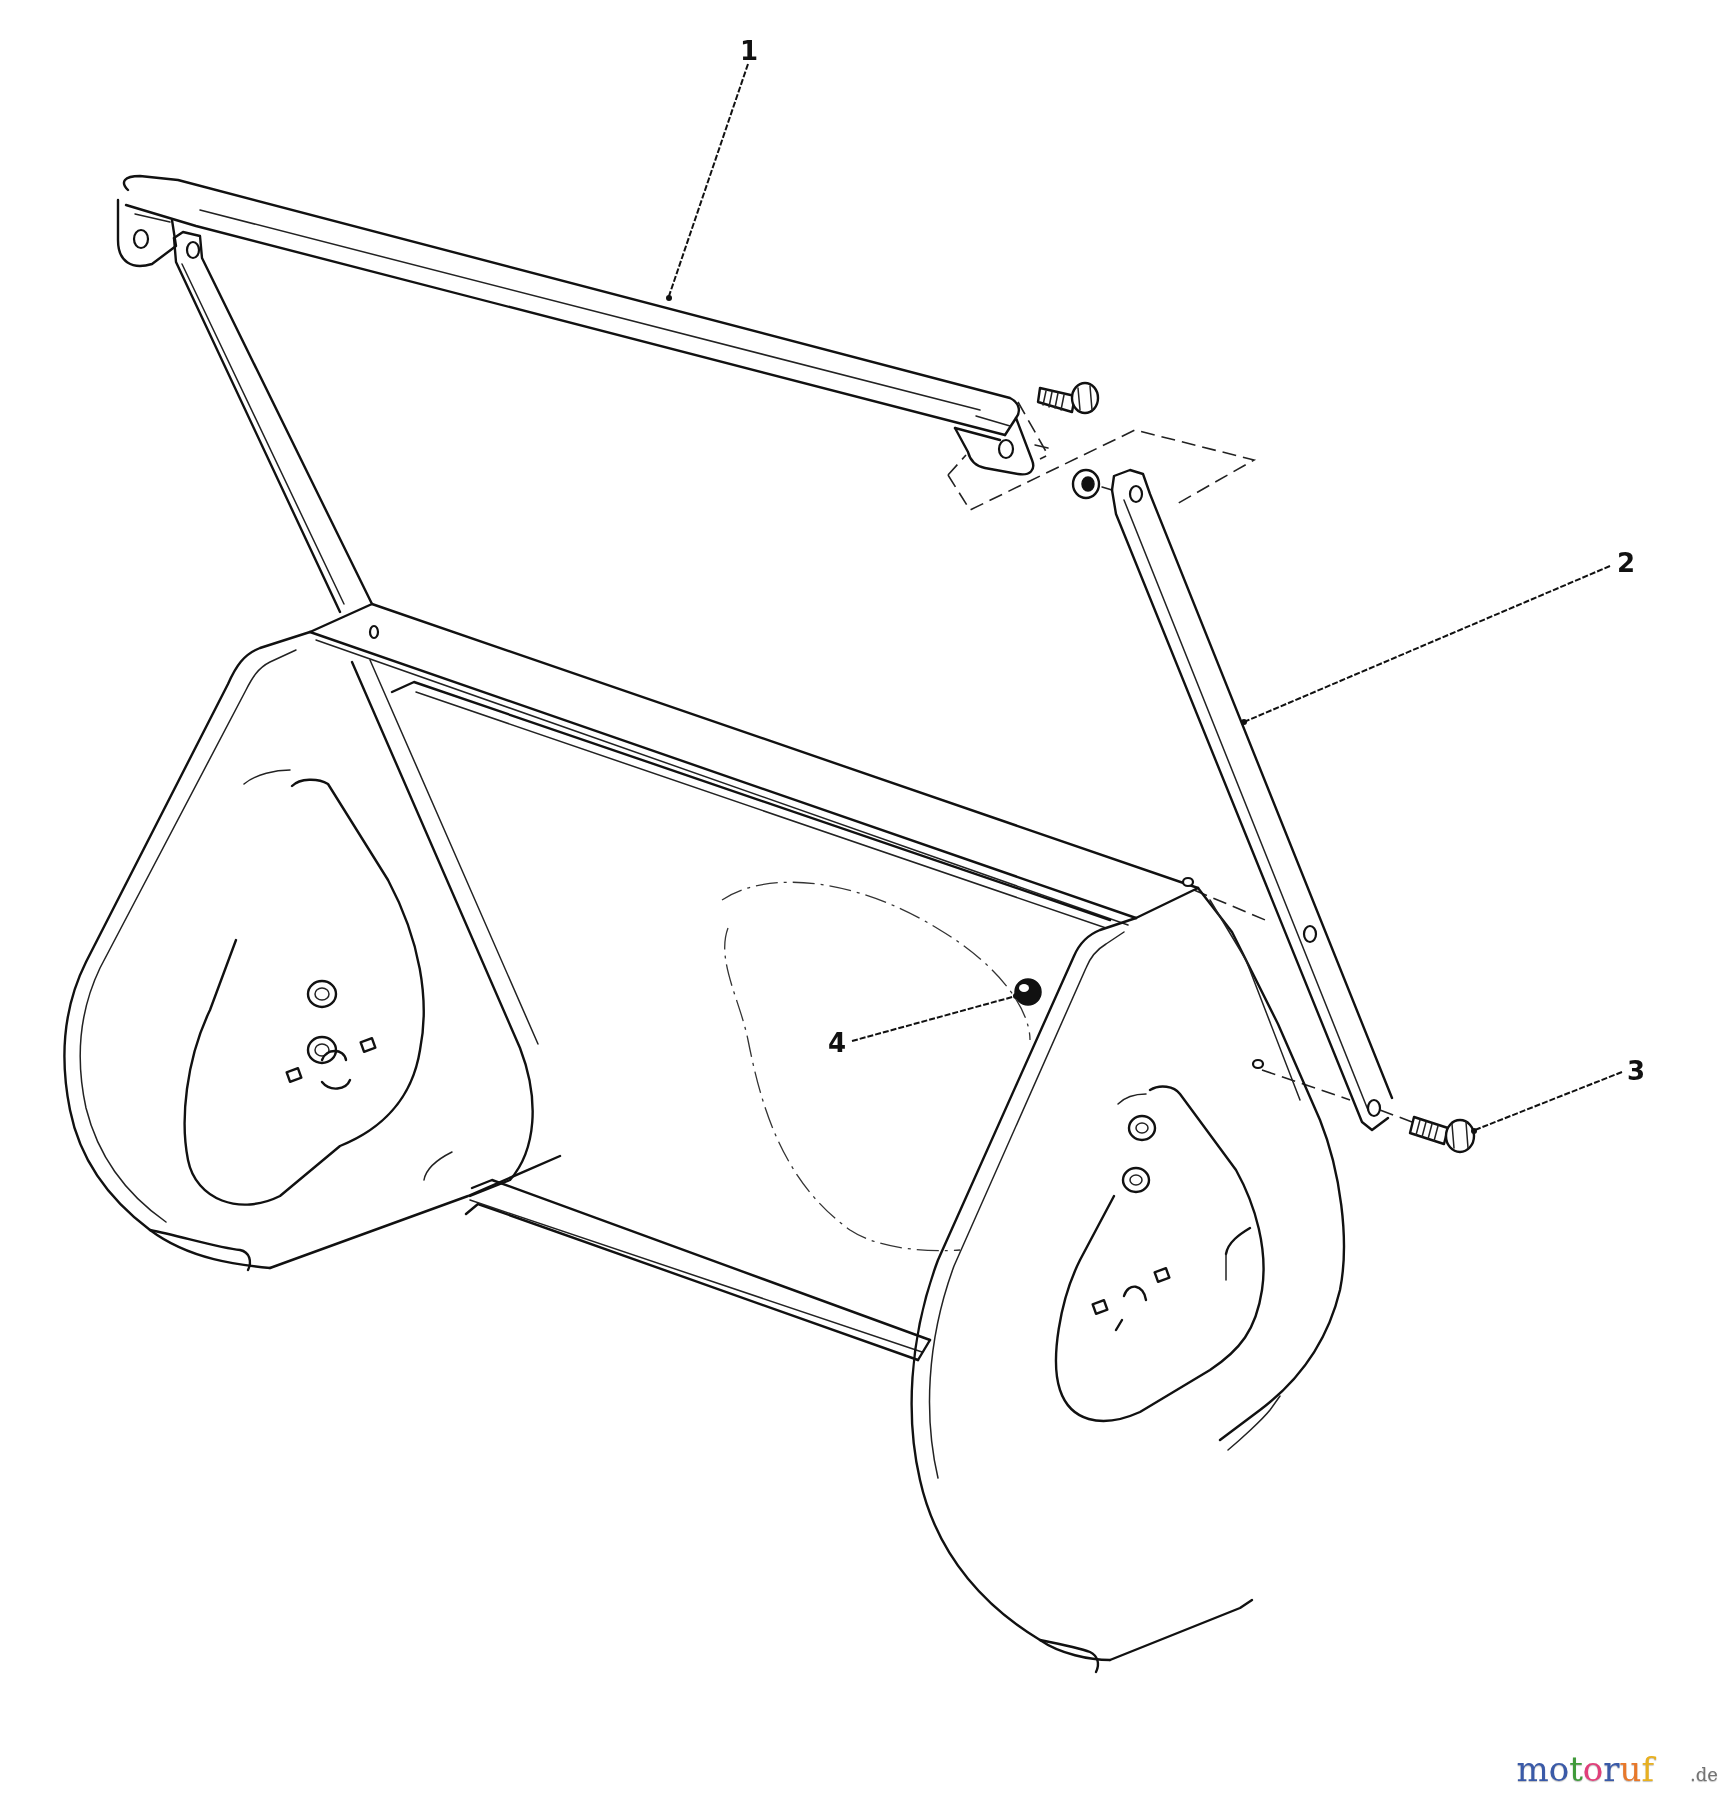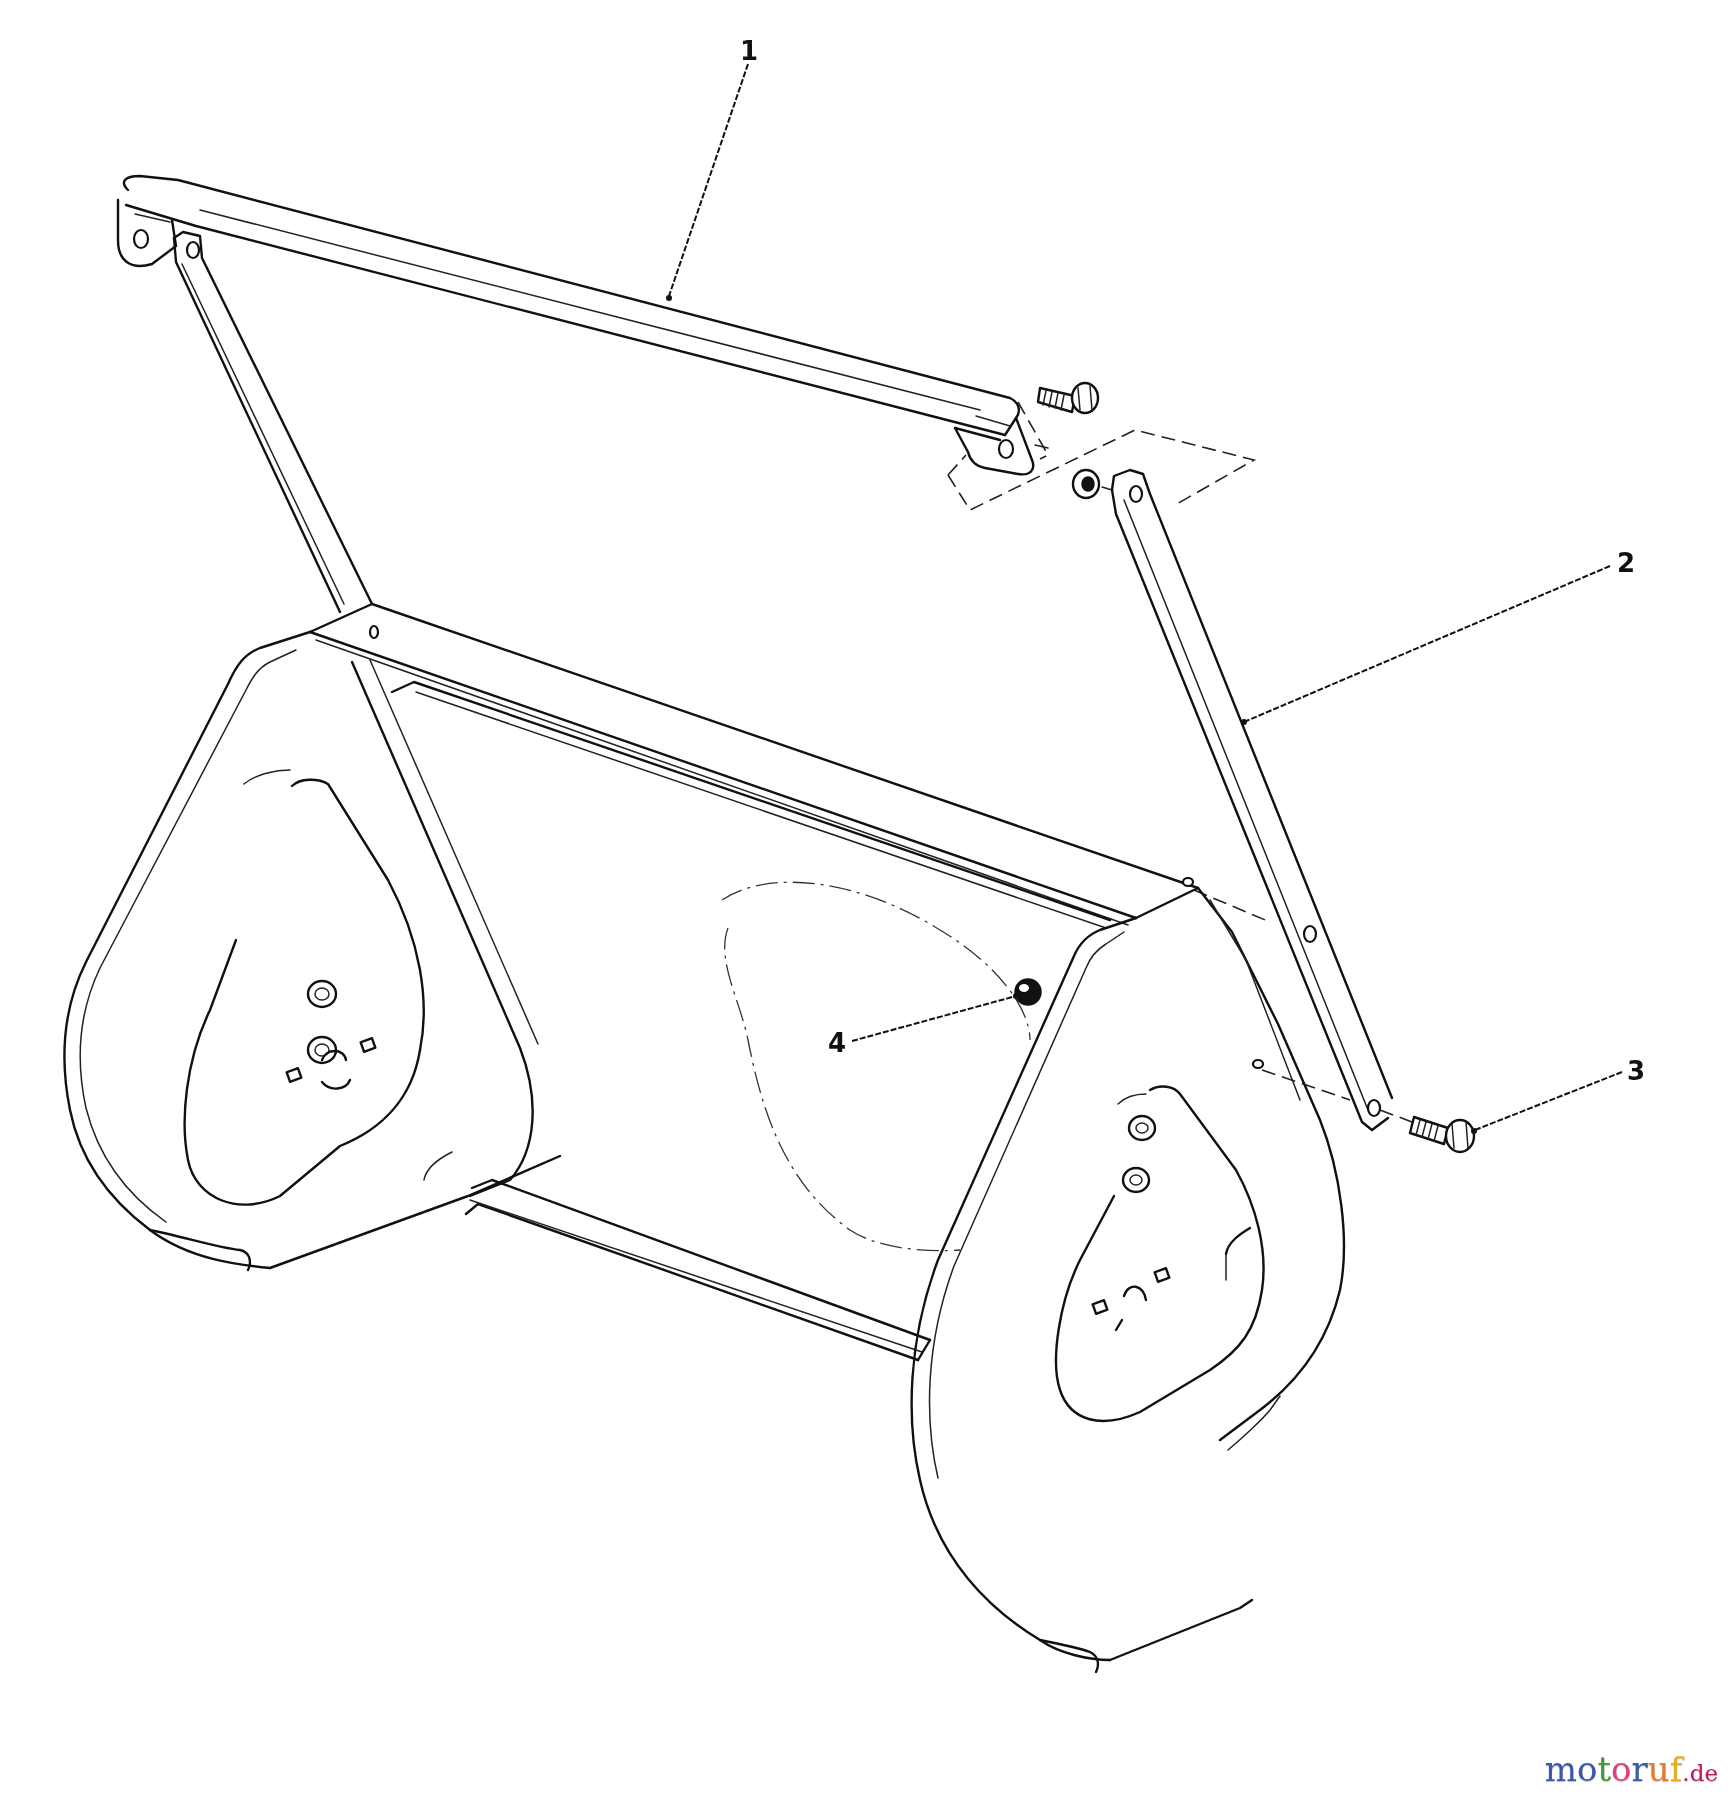--- a/index.html
+++ b/index.html
@@ -42,22 +42,23 @@
       position: absolute;
       right: 18px;
       bottom: 14px;
       font-family: "DejaVu Serif", serif;
       font-size: 34px;
       line-height: 1;
       letter-spacing: 0px;
       text-shadow: 0 1px 1px rgba(0,0,0,0.25);
     }
     .watermark .tld {
-      font-size: 23px;
-      color: #be185d;
+      font-size: 18px;
+      color: #737373;
+      margin-left: 36px;
     }
   </style>
 </head>
 <body>
 
 <div class="canvas">
 
   <svg class="drawing" viewBox="0 0 1736 1800" xmlns="http://www.w3.org/2000/svg">
 
     <g>

